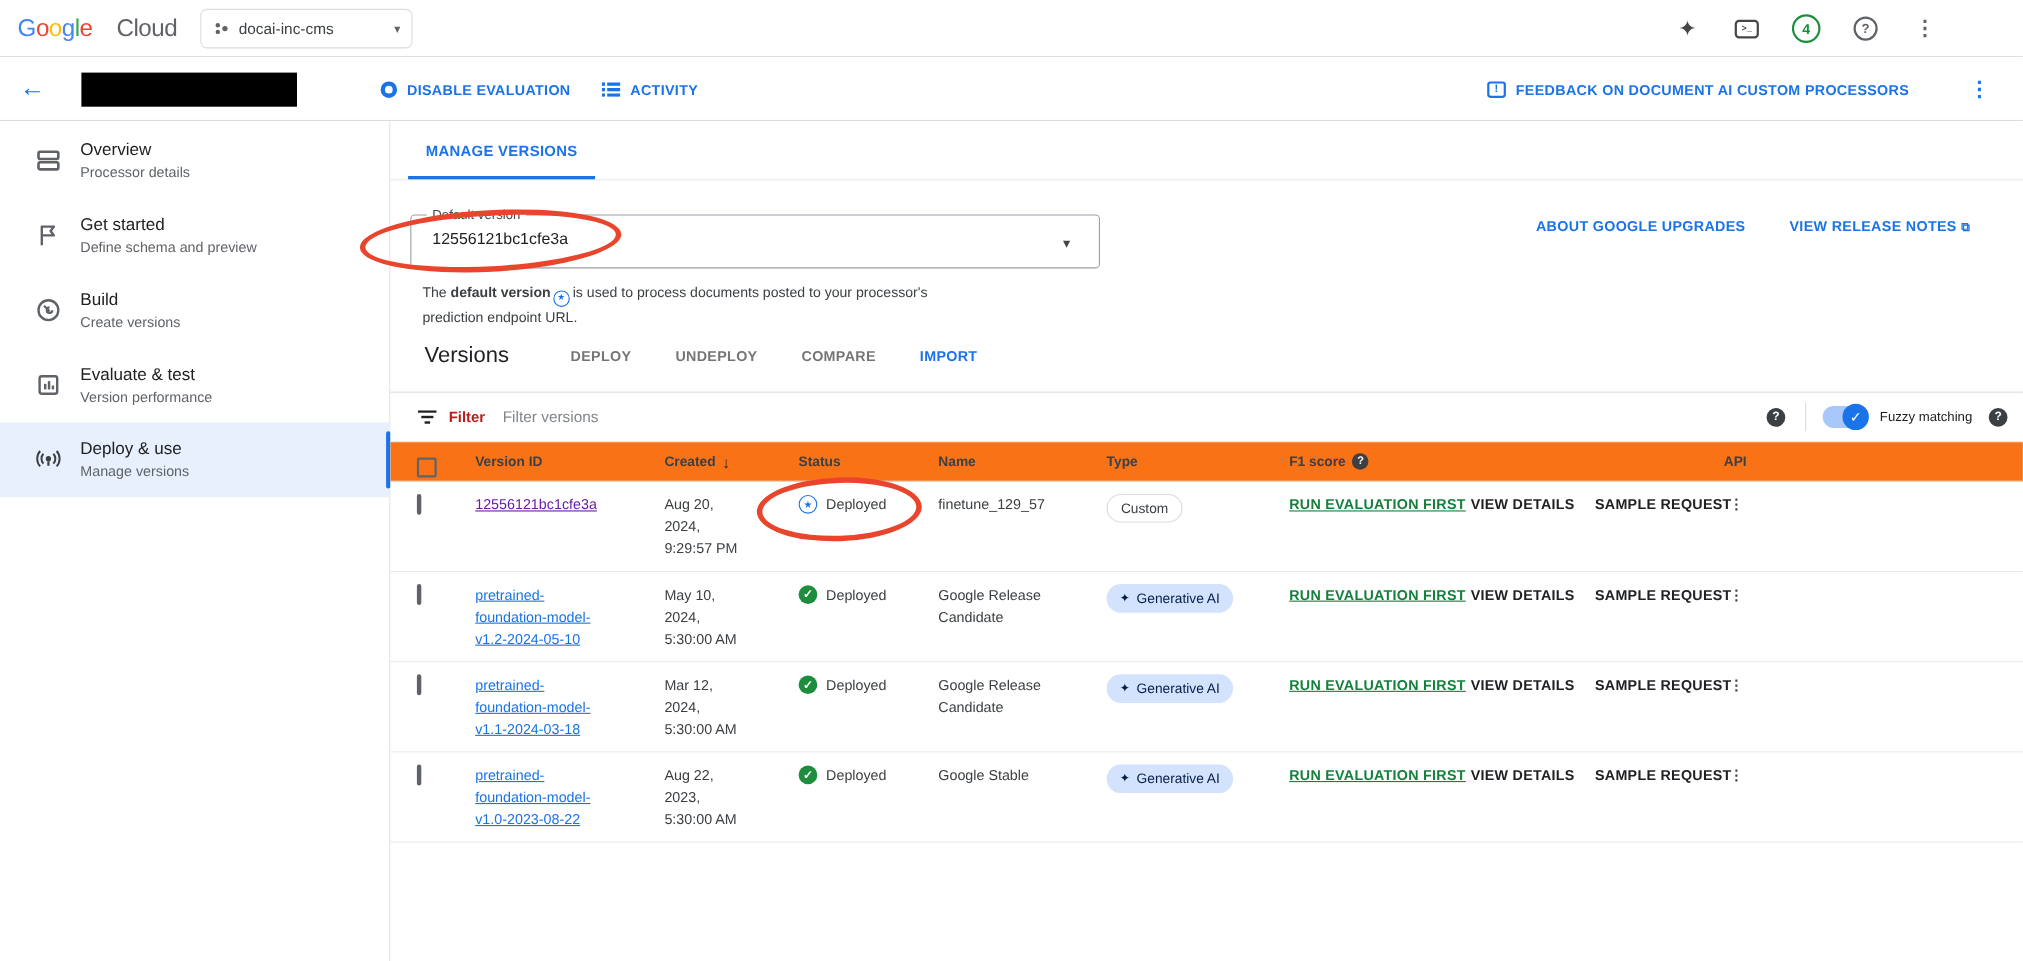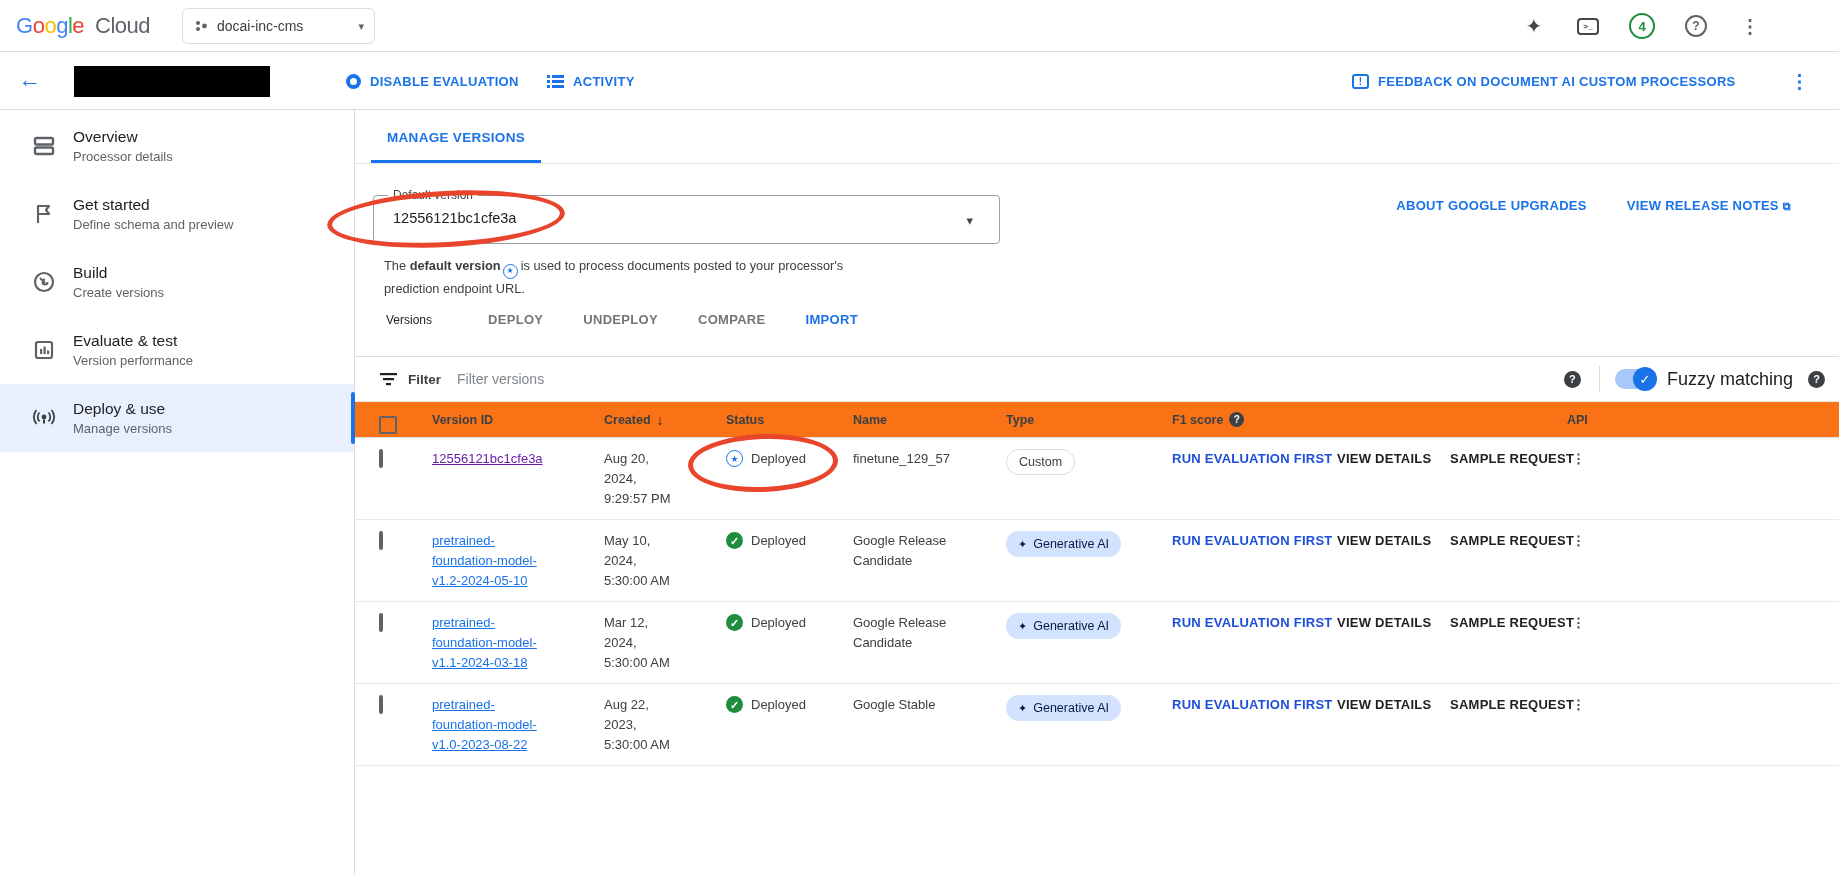--- a/index.html
+++ b/index.html
@@ -7,21 +7,21 @@
               font-family:"Liberation Sans", sans-serif; color:#202124; }
   .page { position:relative; width:1839px; height:874px; background:#fff; }
 
   
   .topbar { position:absolute; left:0; top:0; width:1839px; height:52px;
             border-bottom:1px solid #dadce0; background:#fff; }
   .logo { position:absolute; left:16px; top:0; height:52px; display:flex; align-items:center;
           font-size:22px; letter-spacing:-0.5px; }
   .logo .l0,.logo .l3 { color:#4285F4; } .logo .l1,.logo .l5 { color:#EA4335; }
   .logo .l2 { color:#FBBC04; } .logo .l4 { color:#34A853; }
-  .logo .cloud { color:#5f6368; margin-left:11px; }
+  .logo .cloud { color:#5f6368; margin-left:22px; }
   .project-btn { position:absolute; left:182px; top:8px; width:193px; height:36px;
                  border:1px solid #dadce0; border-radius:6px; display:flex; align-items:center;
                  padding:0 10px; gap:8px; background:#fff; cursor:pointer; }
   .project-btn .pname { font-size:14px; color:#3c4043; flex:1; }
   .caret { color:#5f6368; font-size:11px; }
   .searchbox { position:absolute; left:534px; top:8px; width:826px; height:36px;
                border:1px solid #dadce0; border-radius:8px; display:flex; background:#fff; }
   .searchbox input { flex:1; border:none; outline:none; font-size:14px; padding:0 16px;
                      color:#202124; background:transparent; font-family:inherit; }
   .searchbox input::placeholder { color:#5f6368; }
@@ -85,42 +85,42 @@
             color:#3c4043; line-height:20px; }
   .helper b { font-weight:bold; }
   .circ-star { display:inline-flex; width:15px; height:15px; border:1.5px solid #1a73e8;
                border-radius:50%; align-items:center; justify-content:center; color:#1a73e8;
                font-size:8px; vertical-align:-3px; margin:0 3px 0 2px; }
   .top-links { position:absolute; right:48px; top:88px; display:flex; gap:40px; }
   .tlink { color:#1a73e8; font-size:13px; font-weight:bold; letter-spacing:0.3px; cursor:pointer; }
   .ext { font-size:11px; margin-left:4px; }
 
   .vers-row { position:absolute; left:31px; top:202px; display:flex; align-items:center; }
-  .vtitle { font-size:12px; color:#202124; margin-right:56px; }
+  .vtitle { font-size:20px; color:#202124; margin-right:56px; }
   .vbtn { font-size:13px; font-weight:bold; letter-spacing:0.3px; margin-right:40px; cursor:default; }
   .vbtn.disabled { color:#757575; }
   .vbtn.primary { color:#1a73e8; cursor:pointer; }
 
   
   .table { position:absolute; left:0px; top:246px; width:1484px; border-top:1px solid #dadce0; }
   .filter-row { height:45px; display:flex; align-items:center; border-bottom:1px solid #e8eaed;
                 padding:0 14px 0 25px; }
-  .flt-label { font-size:13.5px; font-weight:bold; color:#404040; margin:0 16px 0 11px; }
+  .flt-label { font-size:13.5px; font-weight:bold; color:#b91c1c; margin:0 16px 0 11px; }
   .flt-input { border:none; outline:none; font-size:14px; flex:1; color:#202124; font-family:inherit; }
   .flt-input::placeholder { color:#80868b; }
   .qdark { width:17px; height:17px; background:#3c4043; border-radius:50%; color:#fff;
            font-size:11px; font-weight:bold; display:inline-flex; align-items:center;
            justify-content:center; cursor:pointer; flex:none; }
   .vdiv { width:1px; height:26px; background:#dadce0; margin:0 15px 0 18px; }
   .toggle { position:relative; width:40px; height:20px; background:#a8c7fa; border-radius:10px;
             cursor:pointer; flex:none; }
   .toggle .knob { position:absolute; right:-2px; top:-2px; width:24px; height:24px; background:#1a73e8;
                   border-radius:50%; color:#fff; font-size:13px; display:flex; align-items:center;
                   justify-content:center; }
-  .fuzzy-lbl { font-size:18px; color:#202124; margin:0 15px 0 12px; }
+  .fuzzy-lbl { font-size:12px; color:#202124; margin:0 15px 0 12px; }
 
   .tgrid { display:grid; grid-template-columns:65px 172px 122px 127px 153px 166px 165px 113px 122px 1fr; }
   .thead { background:#f97316; height:36px; border-bottom:1px solid #e0e0e0; }
   .thead .cell { font-size:12.5px; font-weight:bold; color:#3c4043; display:flex;
                  align-items:center; padding-left:12px; gap:6px; }
   .sort-arrow { font-size:14px; color:#202124; }
   .qdark.sm { width:15px; height:15px; font-size:10px; }
   .trow { border-bottom:1px solid #e8eaed; min-height:82px; }
   .trow .cell { padding:11px 6px 8px 12px; font-size:13px; line-height:20px; color:#3c4043; }
   .cbx-cell { padding:11px 0 0 24px !important; }
@@ -135,21 +135,21 @@
              color:#1a73e8; font-size:9px; }
   .st-check { width:17px; height:17px; background:#1e8e3e; border-radius:50%; flex:none;
               margin-top:1px; display:flex; align-items:center; justify-content:center;
               color:#fff; font-size:11px; font-weight:bold; }
   .chip { display:inline-flex; align-items:center; gap:6px; height:26px; padding:0 12px;
           border-radius:14px; font-size:12.5px; color:#3c4043; white-space:nowrap; }
   .chip.outlined { border:1px solid #dadce0; background:#fff;text-align:right; }
   .chip.genai { background:#d3e3fd; color:#041e49; }
   .chip .spk { font-size:11px; }
   .alink { font-size:13px; font-weight:bold; letter-spacing:0.25px; cursor:pointer; white-space:nowrap; }
-  .alink.blue { color:#1d4ed8; }
+  .alink.blue { color:#15803d;text-decoration:underline; }
   .alink.dark { color:#202124; }
   .rkebab { color:#3c4043; font-size:18px; font-weight:bold; cursor:pointer; padding-left:30px; }
   .api-head { padding-left:7px !important; }
 
   
   .ellipse { position:absolute; border:5px solid #e8452c; border-radius:50%;
              pointer-events:none; z-index:9; }
   .e1 { left:327px; top:191px; width:238px; height:56px; transform:rotate(-3deg); }
   .e2 { left:688px; top:434px; width:150px; height:58px; transform:rotate(-2deg); }
 

